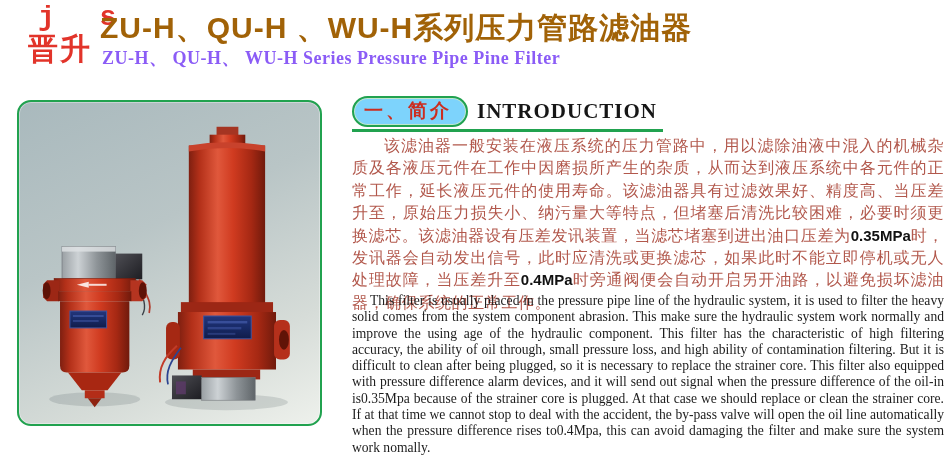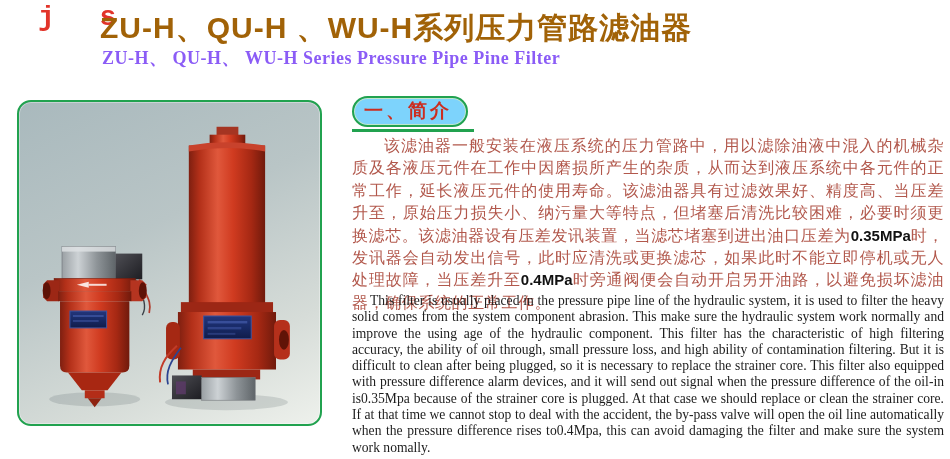--- a/index.html
+++ b/index.html
@@ -70,20 +70,21 @@
     font-family:Liberation Serif, serif;
     color:#1c1c1c;font-size:13.6px;line-height:16.3px;
     text-align:justify;text-indent:18px;margin:0;
   }
 </style>
 </head>
 <body>
 
 <div class="logo">
   <div class="l1">j s</div>
+  <div class="l2">晋升</div>
 </div>
 
 <div class="title">ZU-H、QU-H 、WU-H系列压力管路滤油器</div>
 <div class="subtitle">ZU-H、 QU-H、 WU-H Series Pressure Pipe Pine Filter</div>
 
 <div class="photo-frame">
   <svg viewBox="0 0 303 325" aria-hidden="true">
     <defs>
       <linearGradient id="redH" x1="0" y1="0" x2="1" y2="0">
         <stop offset="0" stop-color="#7e1f10"></stop>
@@ -174,17 +175,18 @@
       <rect x="184" y="278" width="54" height="23" fill="url(#metal)" stroke="#75797d" stroke-width="0.6"></rect>
 
       <path d="M159,246 C147,257 140,268 142,283" stroke="#c23b28" stroke-width="2" fill="none"></path>
       <path d="M163,248 C153,261 147,272 150,285" stroke="#2c4390" stroke-width="1.8" fill="none"></path>
     </g>
   </svg>
 </div>
 
 <div class="section-header">
   <span class="pill"><span>一、简介</span></span>
+  <span class="section-heading">INTRODUCTION</span>
 </div>
 
 <p class="cn-paragraph"><span>该滤油器一般安装在液压系统的压力管路中，用以滤除油液中混入的机械杂质及各液压元件在工作中因磨损所产生的杂质，从而达到液压系统中各元件的正常工作，延长液压元件的使用寿命。该滤油器具有过滤效果好、精度高、当压差升至，原始压力损失小、纳污量大等特点，但堵塞后清洗比较困难，必要时须更换滤芯。该滤油器设有压差发讯装置，当滤芯堵塞到进出油口压差为</span><span class="val">0.35MPa</span><span>时，发讯器会自动发出信号，此时应清洗或更换滤芯，如果此时不能立即停机或无人处理故障，当压差升至</span><span class="val">0.4MPa</span><span>时旁通阀便会自动开启另开油路，以避免损坏滤油器，确保系统的正常工作。</span></p>
 
 <p class="en-paragraph">This filter is usually placed in the pressure pipe line of the hydraulic system, it is used to filter the heavy solid comes from the system component abrasion. This make sure the hydraulic system work normally and improve the using age of the hydraulic component. This filter has the characteristic of high filtering accuracy, the ability of oil through, small pressure loss, and high ability of contamination filtering. But it is difficult to clean after being plugged, so it is necessary to replace the strainer core. This filter also equipped with pressure difference alarm devices, and it will send out signal when the pressure difference of the oil-in is0.35Mpa because of the strainer core is plugged. At that case we should replace or clean the strainer core. If at that time we cannot stop to deal with the accident, the by-pass valve will open the oil line automatically when the pressure difference rises to0.4Mpa, this can avoid damaging the filter and make sure the system work nomally.</p>
 
 </body></html>

